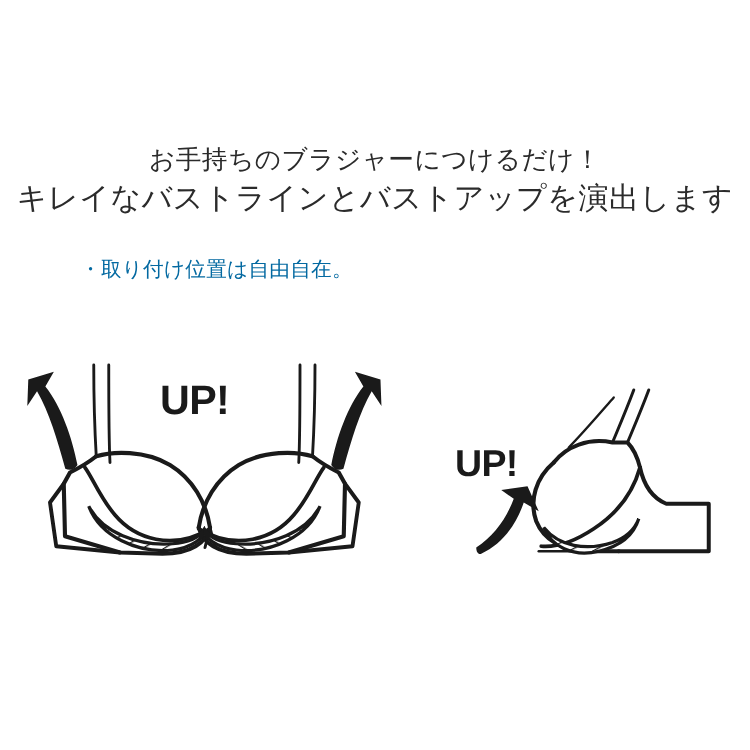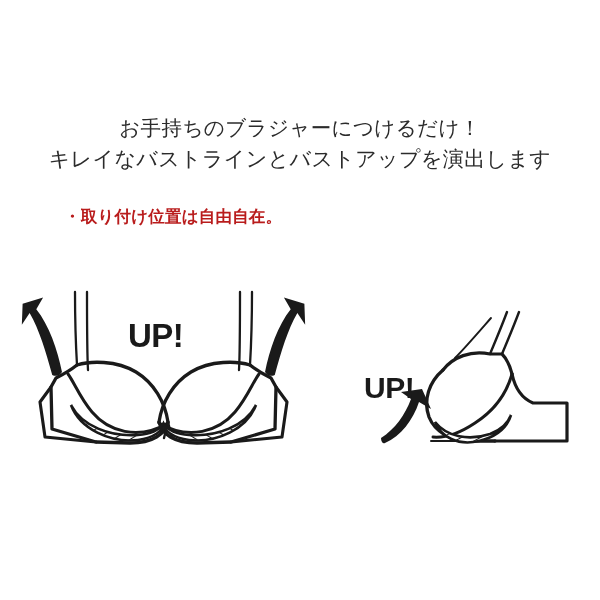--- a/index.html
+++ b/index.html
@@ -32,37 +32,36 @@
   }
   .headline .line {
     display: block;
     font-size: 20.5px;
     line-height: 31px;
     letter-spacing: 0.4px;
     color: #2b2b2b;
     white-space: nowrap;
   }
   .headline .line-1 { font-size: 20.5px; }
-  .headline .line-2 { font-size: 21px; }
+  .headline .line-2 { font-size: 24px; }
 
   
   .bullets {
     position: absolute;
     left: 64px;
     top: 204px;
     width: 500px;
   }
   .bullets .b-line {
     display: block;
     font-size: 16.5px;
     line-height: 25px;
     letter-spacing: 0.2px;
-    color: #b91c1c;
+    color: #0369a1;
     white-space: nowrap;
-    font-weight: bold;
   }
   .bullets .b-sub {
     padding-left: 22px;
   }
 
   
   .illus {
     position: absolute;
   }
   #illus-front {
@@ -80,21 +79,20 @@
   .illus svg { display: block; }
 
   .up-label {
     position: absolute;
     font-family: "Liberation Sans", "DejaVu Sans", sans-serif;
     font-weight: bold;
     color: #1a1a1a;
     letter-spacing: -0.5px;
     line-height: 1;
     white-space: nowrap;
-    margin-top: 16px;
   }
   #up-front {
     left: 128px;
     top: 303px;
     font-size: 33px;
   }
   #up-side {
     left: 364px;
     top: 357px;
     font-size: 30px;

